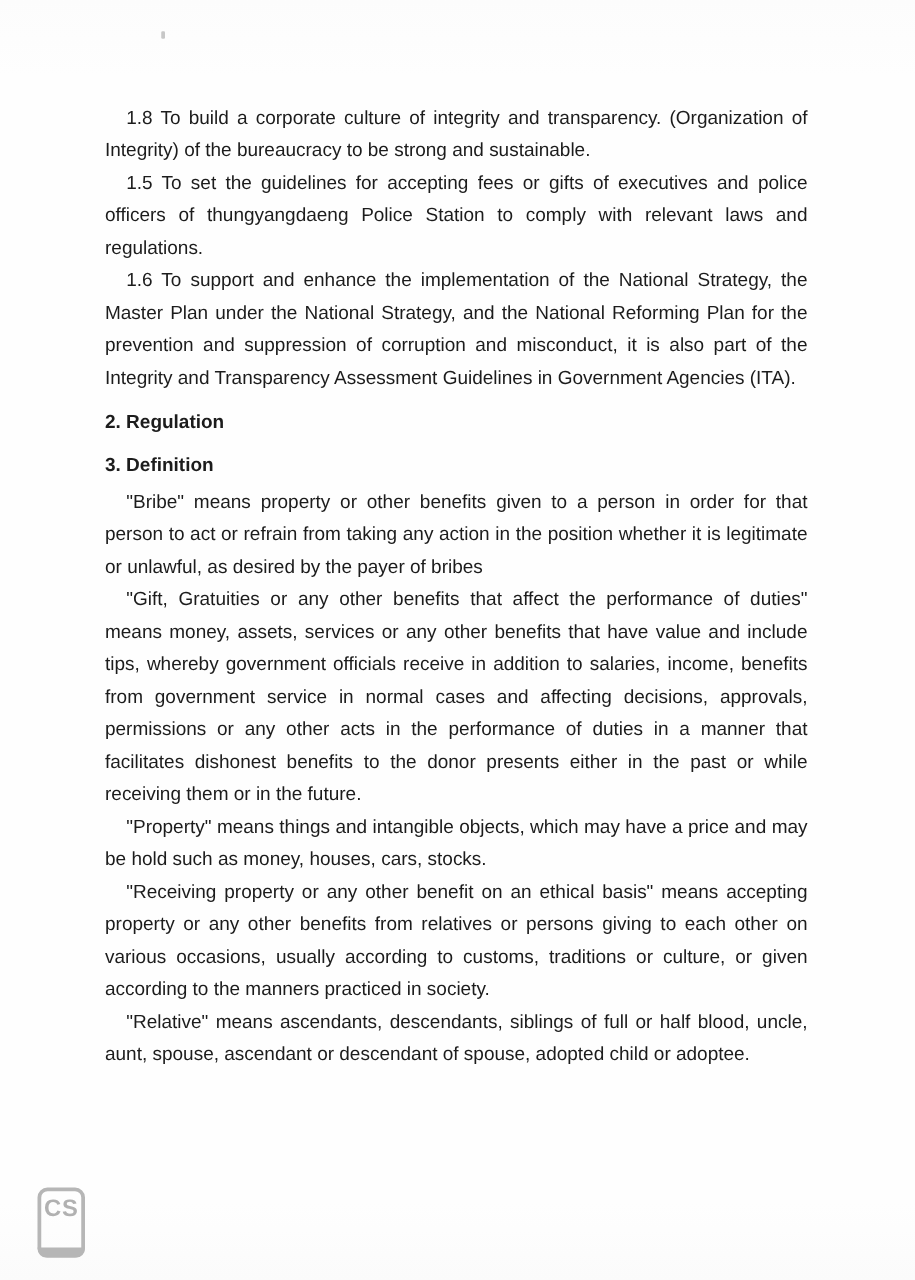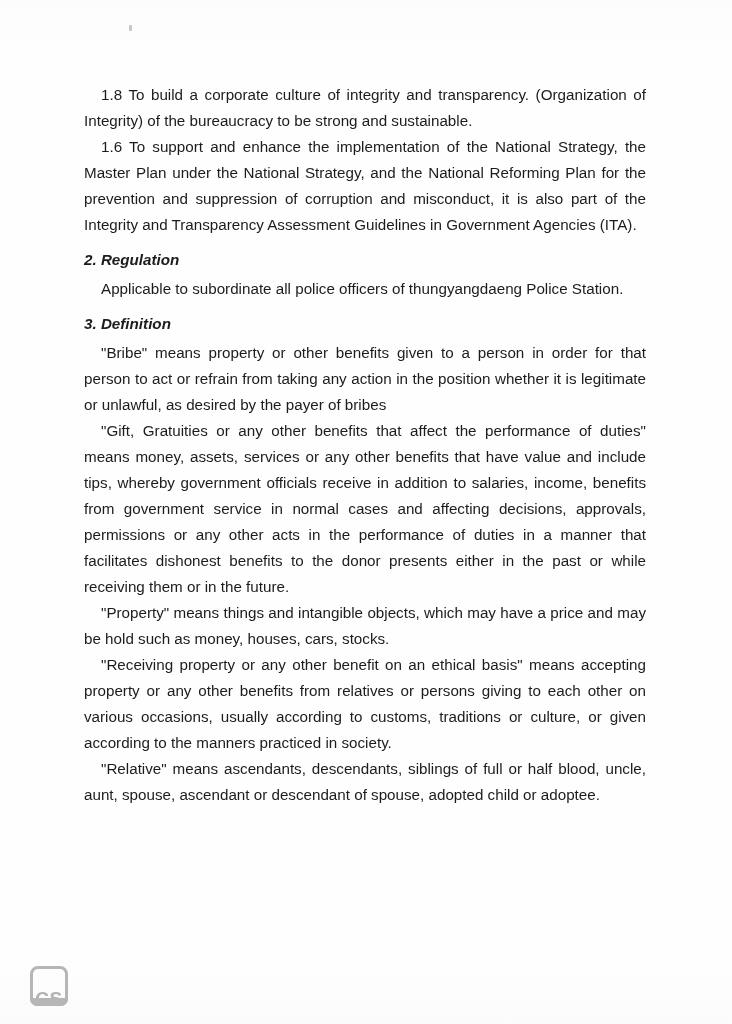--- a/index.html
+++ b/index.html
@@ -42,44 +42,43 @@
   }
   .content p.body {
     text-indent: 17px;
   }
   .content p.heading {
     font-weight: bold;
     text-indent: 0;
     margin-top: 9px;
     margin-bottom: 3px;
     text-align: left;
-    font-style: italic;
   }
   .footer {
     position: absolute;
     left: 30px;
     bottom: 18px;
     display: flex;
     align-items: center;
     gap: 13px;
     color: #bdbdbd;
   }
   .cs-badge {
     position: relative;
     width: 38px;
-    height: 40px;
+    height: 56px;
     border: 3px solid #b6b6b6;
     border-radius: 8px;
     display: flex;
     align-items: flex-start;
     justify-content: center;
     color: #b1b1b1;
     font-weight: bold;
     font-size: 19px;
-    padding-top: 19px;
+    padding-top: 4px;
     letter-spacing: 0.5px;
   }
   .cs-badge::after {
     content: "";
     position: absolute;
     left: -3px;
     right: -3px;
     bottom: -3px;
     height: 8px;
     background: #b6b6b6;
@@ -94,23 +93,23 @@
 </style>
 </head>
 <body>
 
 <div class="page">
 
   <div class="scan-dot"></div>
 
   <div class="content">
     <p class="body">1.8 To build a corporate culture of integrity and transparency. (Organization of Integrity) of the bureaucracy to be strong and sustainable.</p>
+    <p class="body">1.5 To set the guidelines for accepting fees or gifts of executives and police officers of thungyangdaeng Police Station to comply with relevant laws and regulations.</p>
     <p class="body">1.6  To support and enhance the implementation of the National Strategy, the Master Plan under the National Strategy, and the National Reforming Plan for the prevention and suppression of corruption and misconduct, it is also part of the Integrity and Transparency Assessment Guidelines in Government Agencies (ITA).</p>
     <p class="heading">2. Regulation</p>
-    <p class="body">Applicable to subordinate all police officers of thungyangdaeng Police Station.</p>
     <p class="heading">3. Definition</p>
     <p class="body">"Bribe" means property or other benefits given to a person in order for that person to act or refrain from taking any action in the position whether it is legitimate or unlawful, as desired by the payer of bribes</p>
     <p class="body">"Gift, Gratuities or any other benefits that affect the performance of duties" means money, assets, services or any other benefits that have value and include tips, whereby government officials receive in addition to salaries, income, benefits from government service in normal cases and affecting decisions, approvals, permissions or any other acts in the performance of duties in a manner that facilitates dishonest benefits to the donor presents either in the past or while receiving them or in the future.</p>
     <p class="body">"Property" means things and intangible objects, which may have a price and may be hold such as money, houses, cars, stocks.</p>
     <p class="body">"Receiving property or any other benefit on an ethical basis" means accepting property or any other benefits from relatives or persons giving to each other on various occasions, usually according to customs, traditions or culture, or given according to the manners practiced in society.</p>
     <p class="body">"Relative" means ascendants, descendants, siblings of full or half blood, uncle, aunt, spouse, ascendant or descendant of spouse, adopted child or adoptee.</p>
   </div>
 
   <div class="footer">
     <div class="cs-badge">CS</div>

